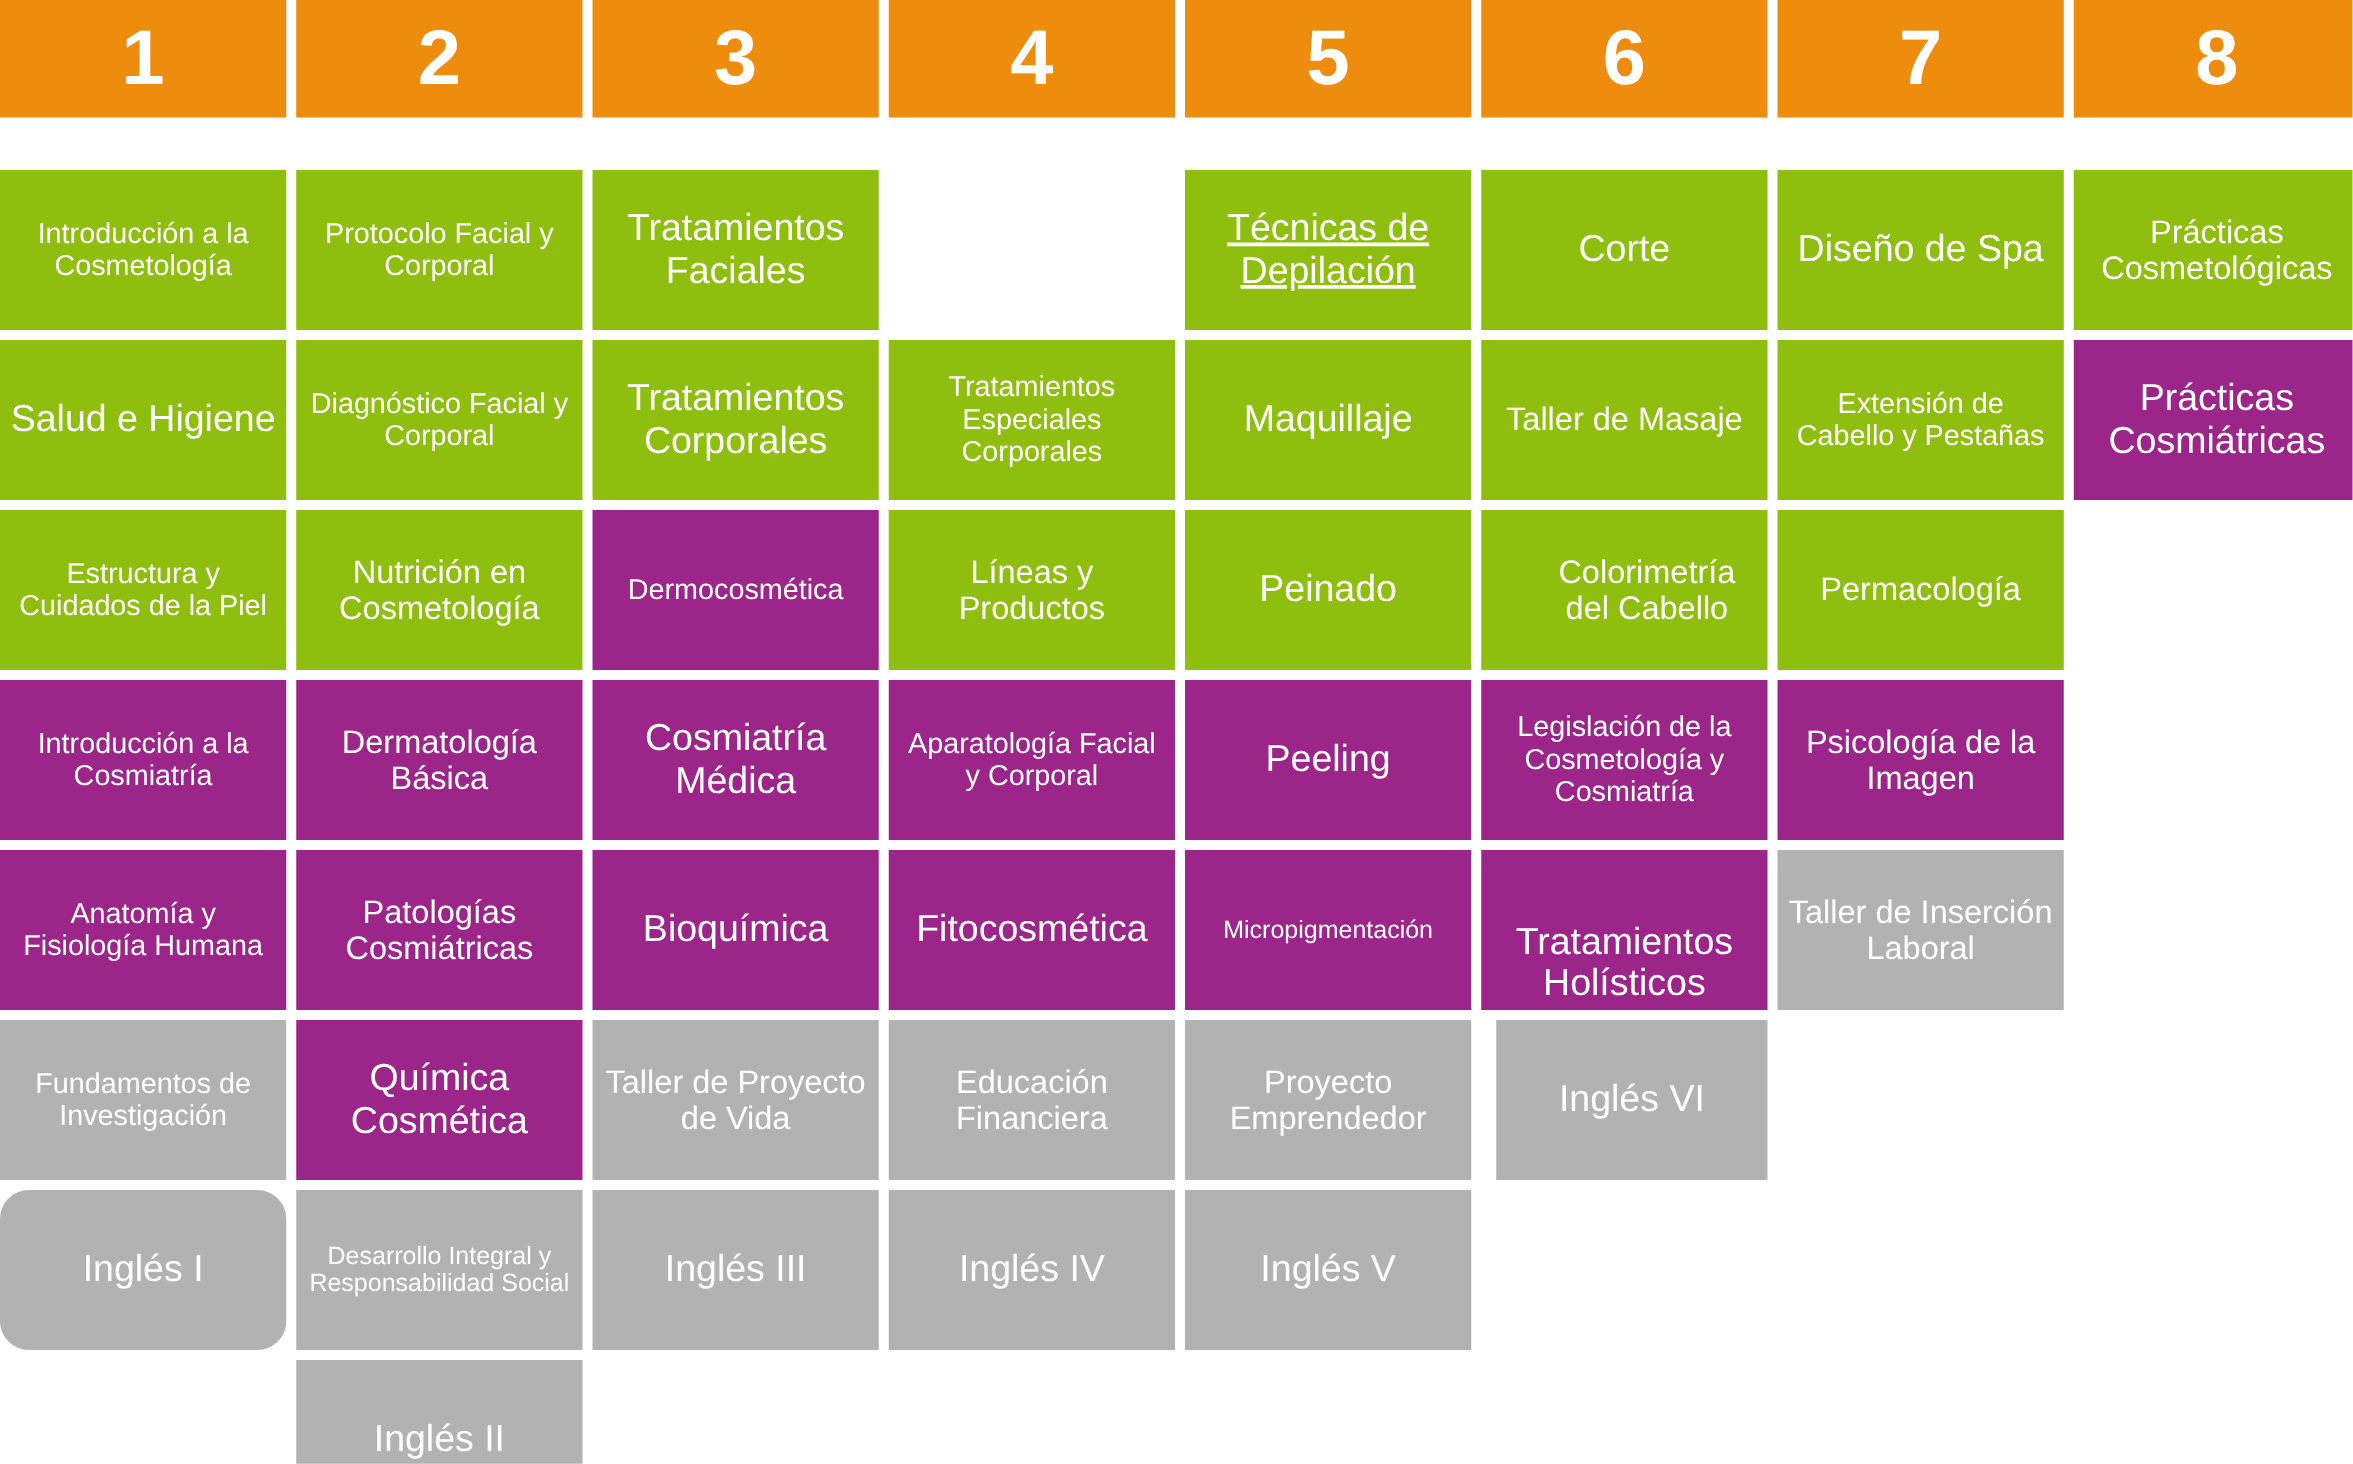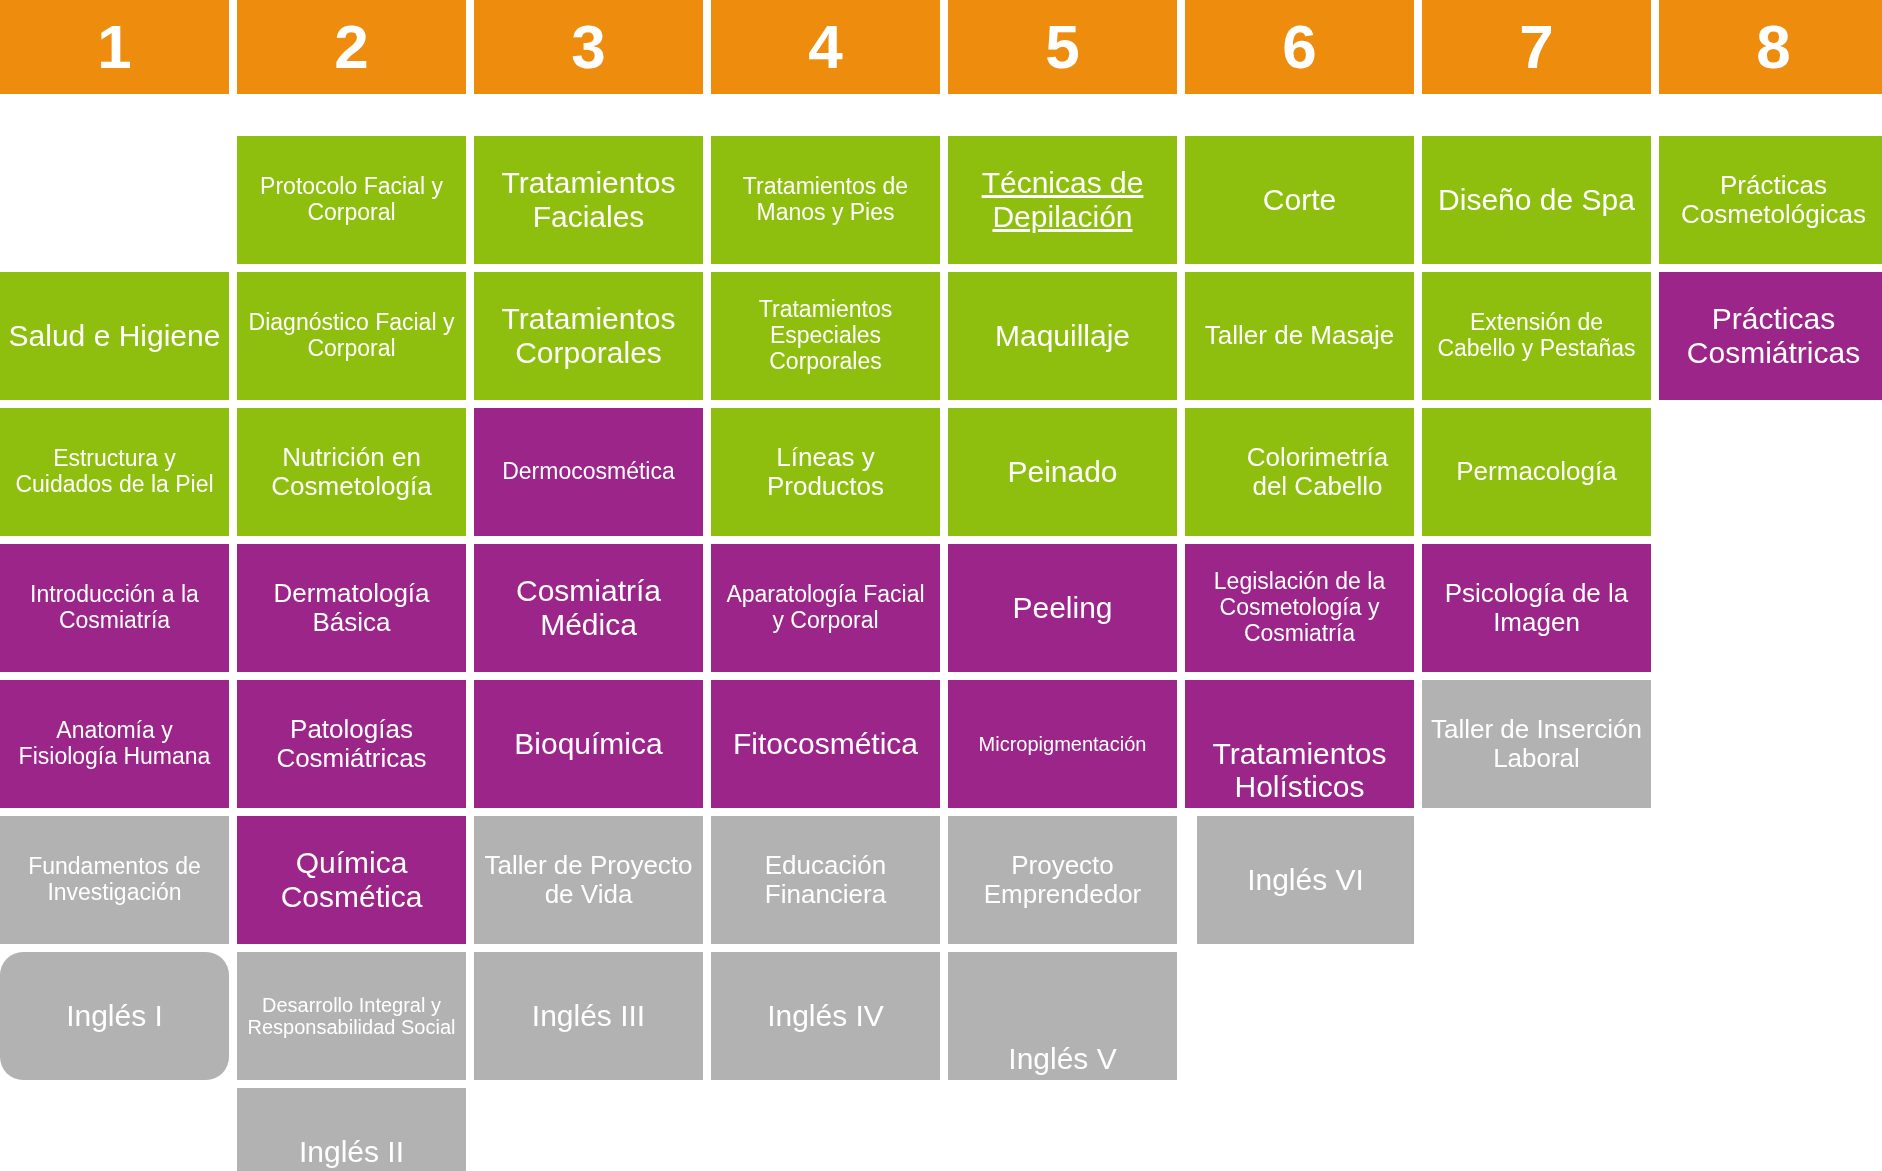--- a/index.html
+++ b/index.html
@@ -73,20 +73,23 @@
 
 <div id="curriculum-grid">
     <div class="term-header" style="grid-column: 1;">1</div>
     <div class="term-header" style="grid-column: 2;">2</div>
     <div class="term-header" style="grid-column: 3;">3</div>
     <div class="term-header" style="grid-column: 4;">4</div>
     <div class="term-header" style="grid-column: 5;">5</div>
     <div class="term-header" style="grid-column: 6;">6</div>
     <div class="term-header" style="grid-column: 7;">7</div>
     <div class="term-header" style="grid-column: 8;">8</div>
+    <div class="course-cell c-green size-sm" style="grid-area: 2 / 1;">
+      <span class="cell-label">Introducción a la Cosmetología</span>
+    </div>
     <div class="course-cell c-green size-lg" style="grid-area: 3 / 1;">
       <span class="cell-label">Salud e Higiene</span>
     </div>
     <div class="course-cell c-green size-sm" style="grid-area: 4 / 1;">
       <span class="cell-label">Estructura y Cuidados de la Piel</span>
     </div>
     <div class="course-cell c-purple size-sm" style="grid-area: 5 / 1;">
       <span class="cell-label">Introducción a la Cosmiatría</span>
     </div>
     <div class="course-cell c-purple size-sm" style="grid-area: 6 / 1;">
@@ -136,23 +139,20 @@
     </div>
     <div class="course-cell c-purple size-lg" style="grid-area: 6 / 3;">
       <span class="cell-label">Bioquímica</span>
     </div>
     <div class="course-cell c-gray size-md" style="grid-area: 7 / 3;">
       <span class="cell-label">Taller de Proyecto de Vida</span>
     </div>
     <div class="course-cell c-gray size-lg" style="grid-area: 8 / 3;">
       <span class="cell-label">Inglés III</span>
     </div>
-    <div class="course-cell c-green size-sm" style="grid-area: 2 / 4;">
-      <span class="cell-label">Tratamientos de Manos y Pies</span>
-    </div>
     <div class="course-cell c-green size-sm" style="grid-area: 3 / 4;">
       <span class="cell-label">Tratamientos Especiales Corporales</span>
     </div>
     <div class="course-cell c-green size-md" style="grid-area: 4 / 4;">
       <span class="cell-label">Líneas y Productos</span>
     </div>
     <div class="course-cell c-purple size-sm" style="grid-area: 5 / 4;">
       <span class="cell-label">Aparatología Facial y Corporal</span>
     </div>
     <div class="course-cell c-purple size-lg" style="grid-area: 6 / 4;">
@@ -175,21 +175,21 @@
     </div>
     <div class="course-cell c-purple size-lg" style="grid-area: 5 / 5;">
       <span class="cell-label">Peeling</span>
     </div>
     <div class="course-cell c-purple size-xs" style="grid-area: 6 / 5;">
       <span class="cell-label">Micropigmentación</span>
     </div>
     <div class="course-cell c-gray size-md" style="grid-area: 7 / 5;">
       <span class="cell-label">Proyecto Emprendedor</span>
     </div>
-    <div class="course-cell c-gray size-lg" style="grid-area: 8 / 5; align-items: flex-end;">
+    <div class="course-cell c-gray size-lg" style="grid-area: 8 / 5;">
       <span class="cell-label">Inglés V</span>
     </div>
     <div class="course-cell c-green size-lg" style="grid-area: 2 / 6;">
       <span class="cell-label">Corte</span>
     </div>
     <div class="course-cell c-green size-md" style="grid-area: 3 / 6;">
       <span class="cell-label">Taller de Masaje</span>
     </div>
     <div class="course-cell c-green size-md" style="grid-area: 4 / 6; padding-left: 44px;">
       <span class="cell-label">Colorimetría del Cabello</span>

